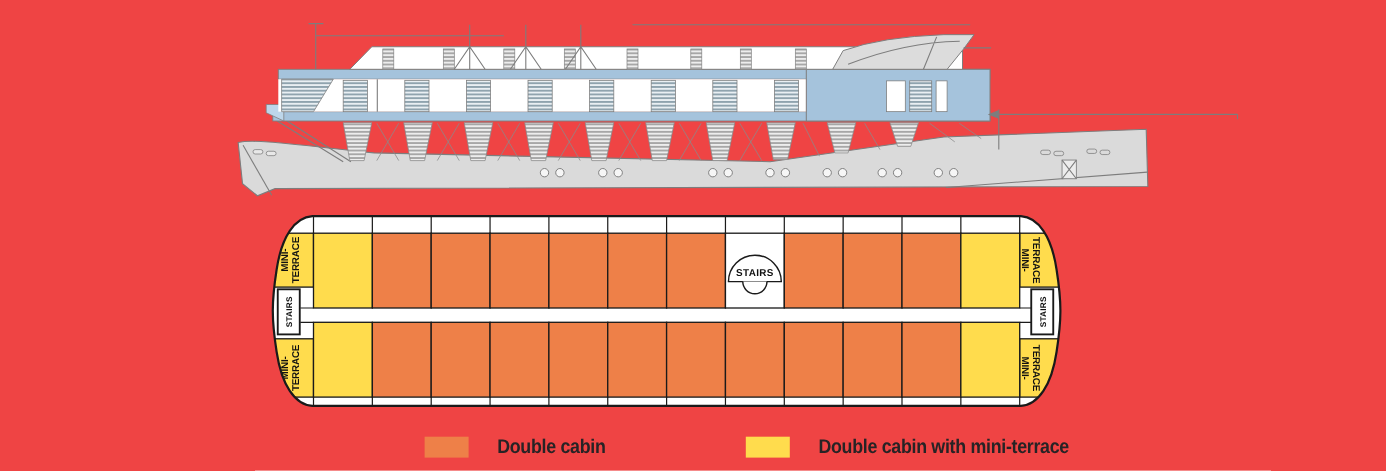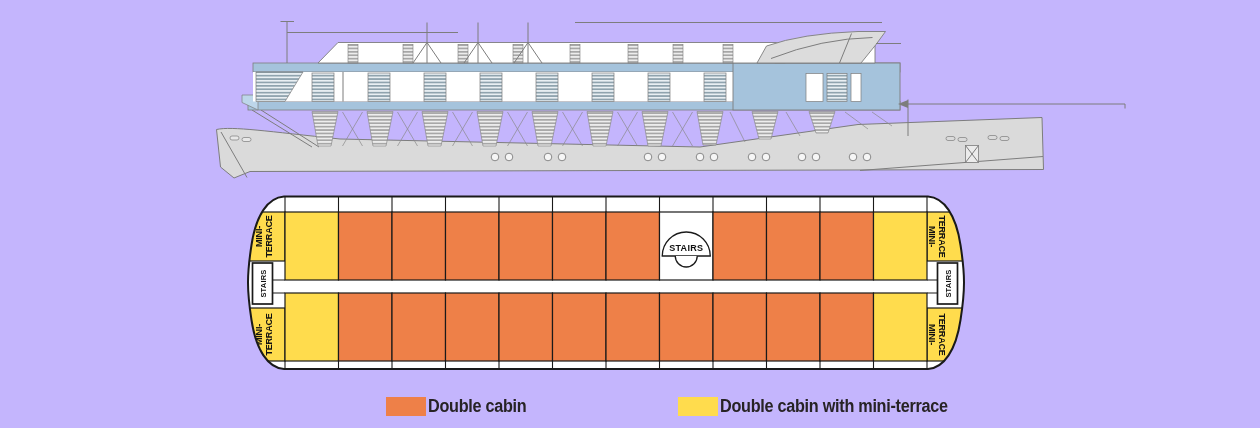--- a/index.html
+++ b/index.html
@@ -1,32 +1,32 @@
 <!DOCTYPE html>
 <html><head>
 <meta charset="utf-8">
 <style>
   html,body{margin:0;padding:0;background:#fff;}
-  #canvas{position:relative;width:1260px;height:428px;background:#c4b5fd;overflow:hidden;
+  #canvas{position:relative;width:1260px;height:428px;background:#ef4444;overflow:hidden;
           font-family:"Liberation Sans",sans-serif;}
   svg text{font-family:"Liberation Sans",sans-serif;fill:#111;}
   .cell{stroke:#1a1a1a;stroke-width:1.2;}
   .tick{stroke:#1a1a1a;stroke-width:1.1;}
   .wedge{stroke:#1a1a1a;stroke-width:1.2;}
   .corr{stroke:#1a1a1a;stroke-width:1.1;}
   .deck-fill{fill:#fff;}
   .deck-stroke{fill:none;stroke:#1a1a1a;stroke-width:2;}
   .dome{fill:#fff;stroke:#1a1a1a;stroke-width:1.3;}
   .sbox{fill:#fff;stroke:#1a1a1a;stroke-width:1.7;}
   .t-stairs{font-size:9px;font-weight:600;letter-spacing:.3px;text-anchor:middle;}
   .t-stairs-side{font-size:7.5px;font-weight:700;letter-spacing:.2px;text-anchor:middle;}
   .t-mt{font-size:9px;font-weight:700;letter-spacing:-.2px;text-anchor:middle;}
   .ship-line{stroke:#7d7d7d;stroke-width:1;fill:none;}
   .ship-thin{stroke:#8a8a8a;stroke-width:.7;fill:none;}
-  .legend-item{position:absolute;display:flex;align-items:center;gap:2px;}
+  .legend-item{position:absolute;display:flex;align-items:center;gap:26px;}
   .swatch{width:40px;height:19px;flex:0 0 auto;}
   .legend-label{font-size:18px;font-weight:bold;color:#272325;letter-spacing:-.3px;
                 transform:scaleX(.9);transform-origin:left center;white-space:nowrap;}
 </style>
 </head>
 <body>
 
 <div id="canvas">
 <svg width="1260" height="428" viewBox="0 0 1260 428">
   <defs>

